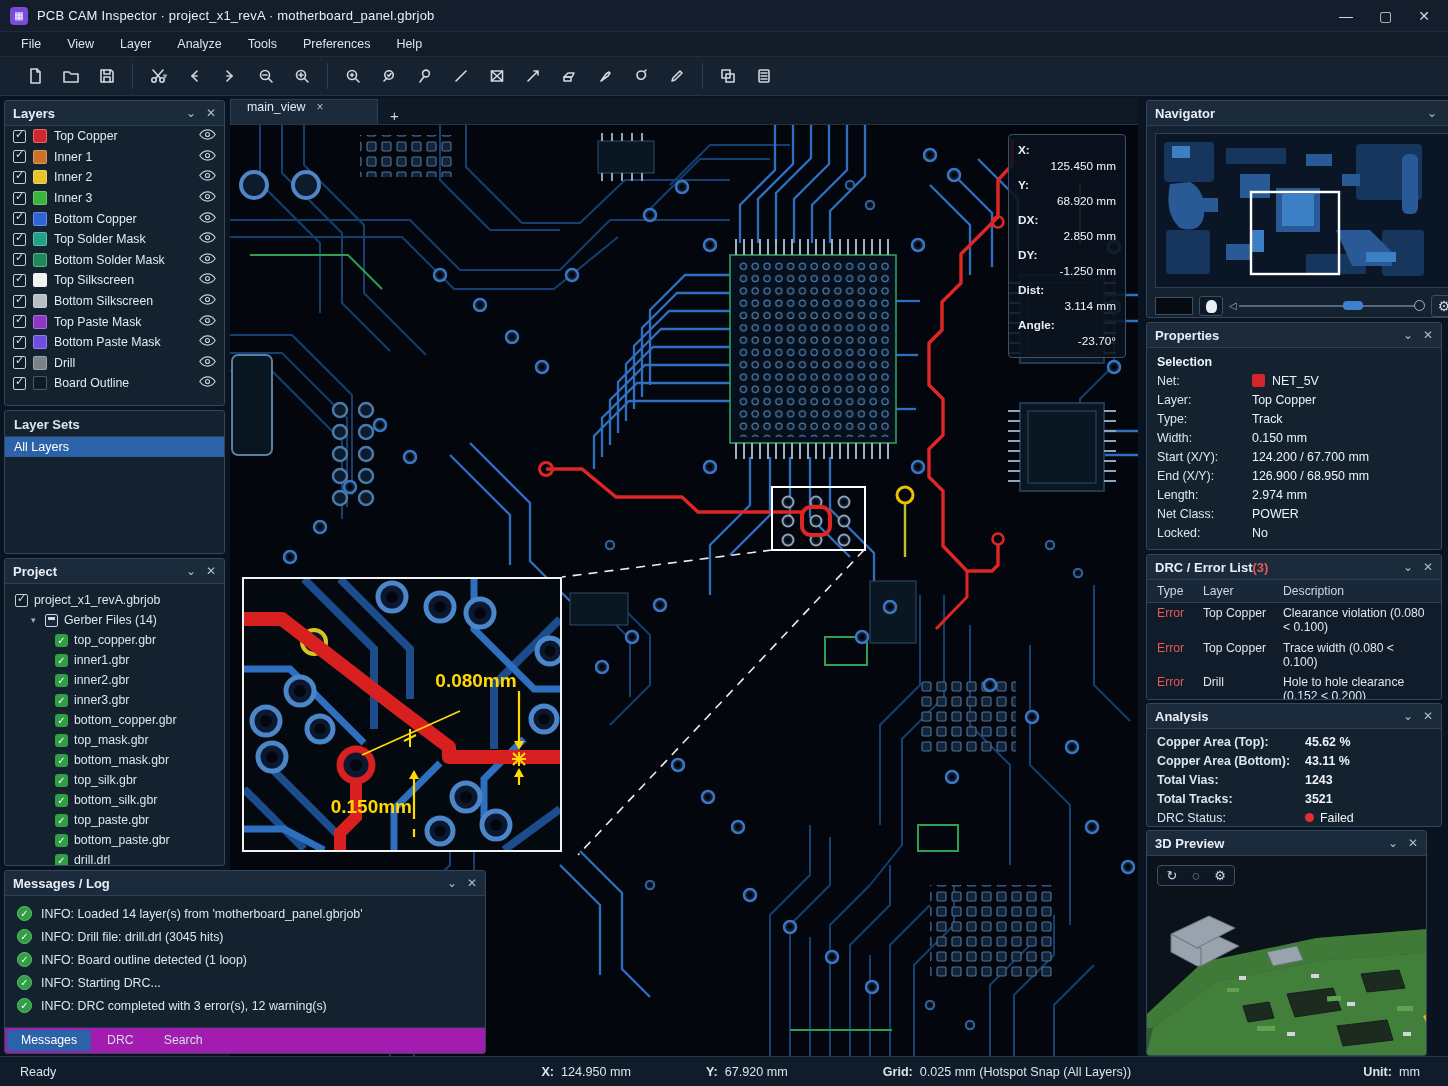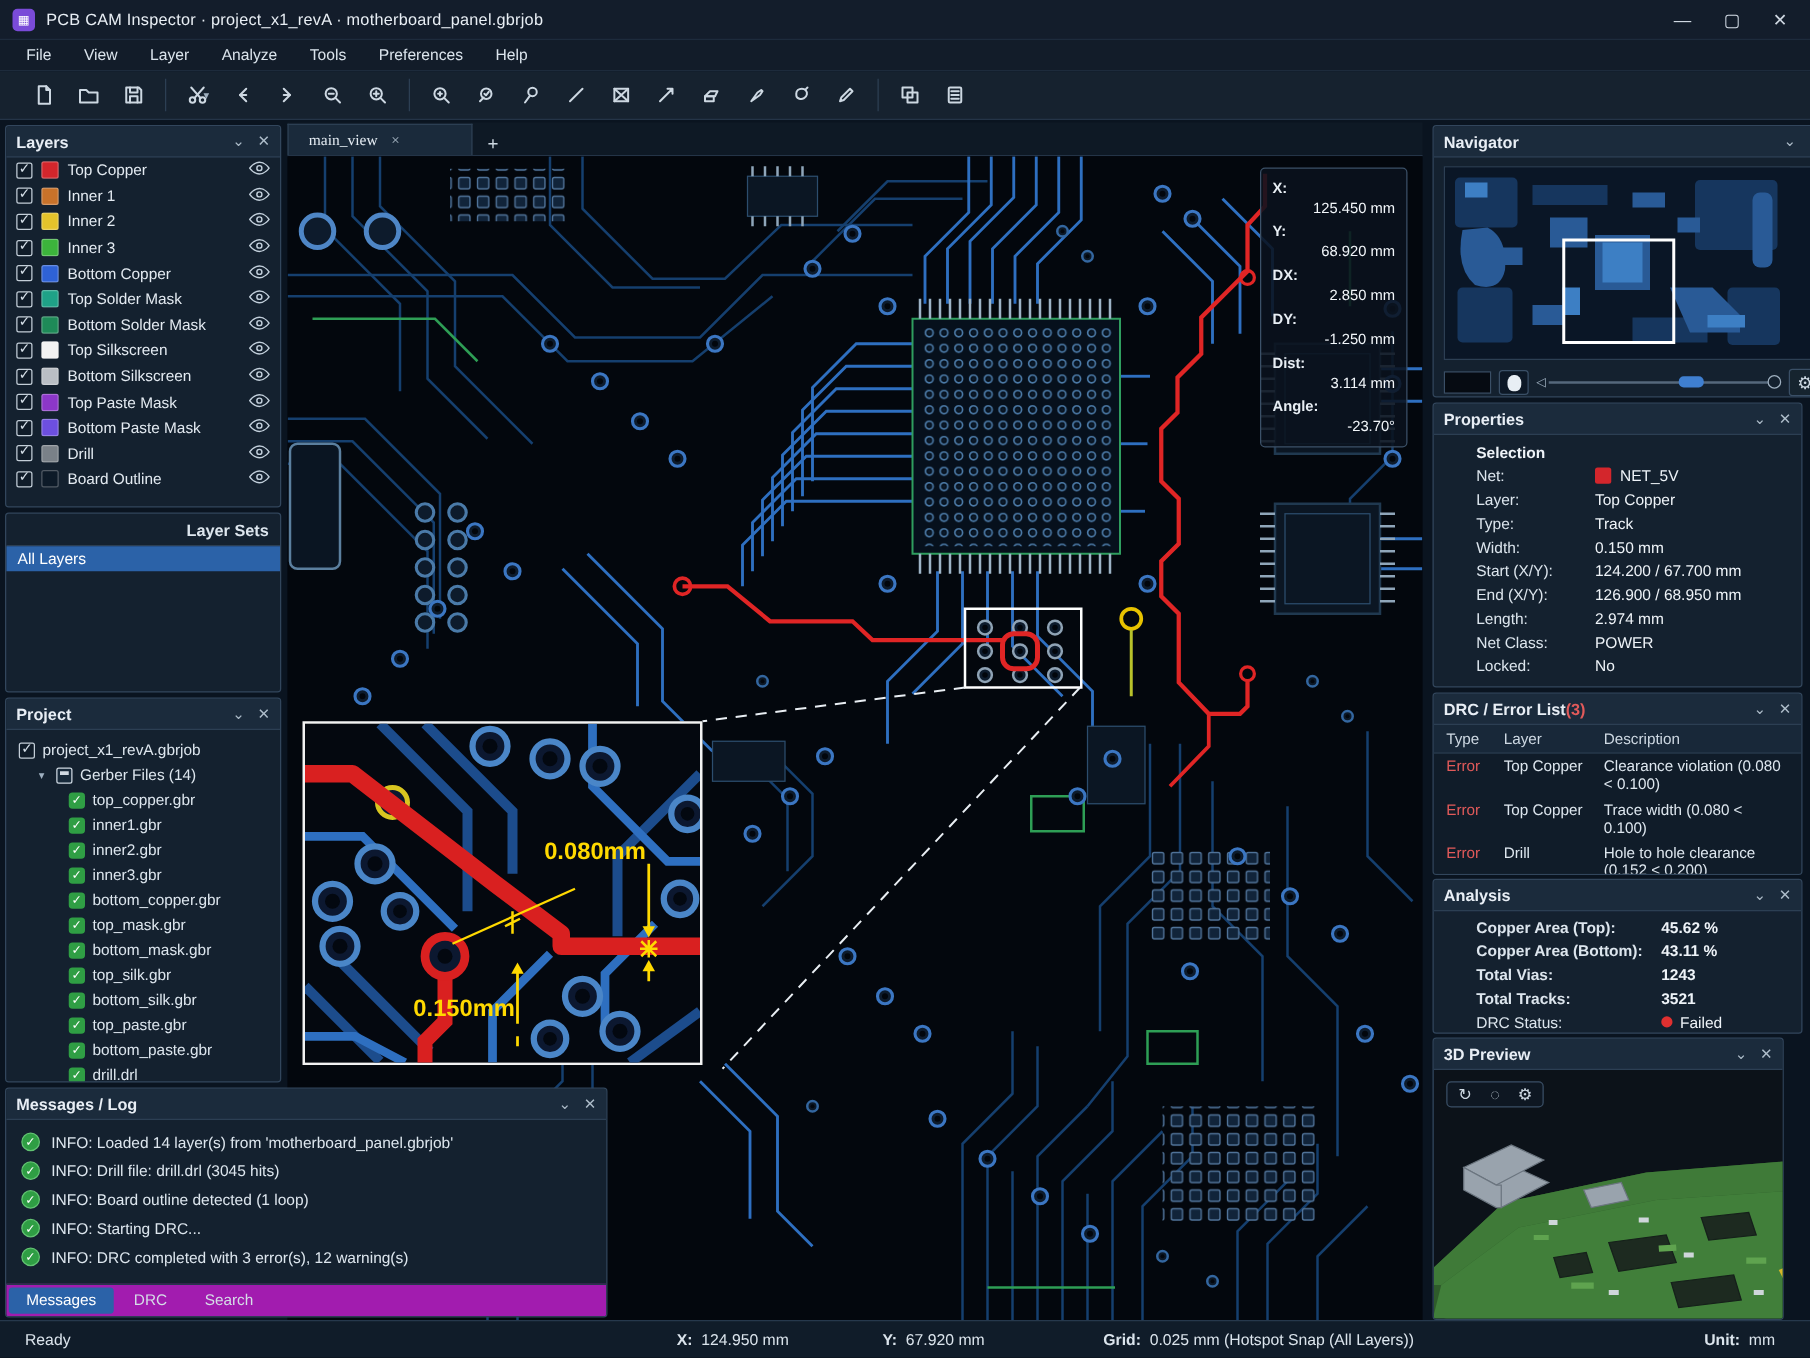--- a/index.html
+++ b/index.html
@@ -37,21 +37,21 @@
 
   
   .lrow { display:flex; align-items:center; height:20.6px; padding:0 8px; gap:7px; }
   .cbx { width:13px; height:13px; border:1.5px solid #c3ced8; border-radius:2px; position:relative; background:#101c29; flex:none; }
   .cbx:after { content:"✓"; position:absolute; left:1px; top:-3px; font-size:11px; color:#d7e1ea; }
   .swatch { width:14px; height:14px; border-radius:2px; border:1px solid rgba(255,255,255,.28); flex:none; }
   .lname { flex:1; font-size:12.3px; color:#e3eaf1; white-space:nowrap; overflow:hidden; }
   .eye svg { stroke:#c2cfdb; fill:none; stroke-width:1.5; }
 
   
-  .ls-title { padding:6px 9px 4px; font-size:13px; font-weight:bold; border-bottom:1px solid #2c3f53;text-align:right; }
+  .ls-title { padding:6px 9px 4px; font-size:13px; font-weight:bold; border-bottom:1px solid #2c3f53; }
   .ls-item { padding:3px 9px; font-size:12.5px; color:#dce5ed; height:20px; }
   .ls-item.sel { background:#2b62a8; color:#fff; }
 
   
   .tree { padding:6px 4px; font-size:12.3px; }
   .trow { display:flex; align-items:center; gap:6px; height:20px; padding-left:6px; white-space:nowrap; }
   .trow.indent1 { padding-left:22px; }
   .trow.indent2 { padding-left:46px; }
   .gchk { width:13px; height:13px; border-radius:3px; background:#2f9e44; color:#fff; font-size:10px;
           display:flex; align-items:center; justify-content:center; flex:none; }
@@ -64,21 +64,21 @@
   .mrow { display:flex; align-items:center; gap:9px; height:23px; padding-left:8px; font-size:12.4px; }
   .gdot { width:15px; height:15px; border-radius:50%; background:#2f9e44; color:#fff; font-size:10px;
           display:flex; align-items:center; justify-content:center; flex:none; border:1px solid #62c372; }
   .msg-tabs { position:absolute; bottom:0; left:0; right:0; height:26px; display:flex; gap:2px;
               padding:2px 2px; background:#a21caf; border-top:1px solid #26384c; }
   .mtab { padding:3px 14px; font-size:12.3px; color:#d5dee7; border-radius:3px; }
   .mtab.active { background:#2b62a8; color:#fff; }
 
   
   .prow { display:flex; padding:2.5px 10px; font-size:12.4px; }
-  .prow .lab { width:95px; color:#dce5ed; flex:none;margin-left:24px; }
+  .prow .lab { width:95px; color:#dce5ed; flex:none; }
   .prow .val { color:#eef3f8; }
   .net-swatch { width:13px; height:13px; background:#d3262c; border-radius:2px; margin-right:7px; }
 
   .drc-head { display:flex; padding:4px 10px; color:#cdd8e2; font-size:12.2px; border-bottom:1px solid #2c3f53; background:#182839;}
   .drc-row { display:flex; padding:3.2px 10px; font-size:12.2px; background:#101c29; }
   .c-type { width:46px; flex:none; } .c-layer { width:80px; flex:none; } .c-desc { flex:1; }
   .err { color:#e25a5a; }
 
   .status-dot { width:9px; height:9px; border-radius:50%; background:#e03030; display:inline-block; margin-right:6px; }
 
@@ -99,21 +99,21 @@
 
   
   .p3d-tools { position:absolute; left:10px; top:34px; display:flex; gap:4px; border:1px solid #3a4f66;
                border-radius:4px; padding:2px 4px; background:rgba(16,26,38,.7); z-index:3; }
   .p3d-btn { color:#cdd8e2; font-size:13px; width:20px; text-align:center; }
 
   
   #tabstrip { position:absolute; left:230px; top:98px; width:908px; height:27px; background:#0e1925;
               display:flex; align-items:flex-end; border-bottom:1px solid #243447; }
   .tab { height:25px; background:#1a2a3b; border:1px solid #2c3f53; border-bottom:none; display:flex;
-         align-items:center; gap:11px; padding:0 12px 0 16px; font-size:12.4px; color:#e3eaf1; min-width:148px;font-family:Liberation Serif, serif; }
+         gap:11px; padding:0 12px 0 16px; font-size:12.4px; color:#e3eaf1; min-width:148px; }
   .tab-close { color:#aebdca; font-size:12px; }
   .tab-add { color:#cdd8e2; font-size:15px; padding:0 12px; }
 
   #canvas { position:absolute; left:230px; top:125px; width:908px; height:931px; background:#03070d; overflow:hidden; }
 
   #coord-overlay { position:absolute; right:12px; top:9px; width:118px; background:rgba(10,18,30,.88);
                    border:1px solid #3c5168; border-radius:4px; padding:6px 9px; z-index:5; }
   .ov-row { display:flex; font-size:11.8px; line-height:19px; }
   .ov-row .lab { color:#e8eef4; font-weight:bold; }
   .ov-row .val { margin-left:auto; color:#f2f6fa;margin-top:16px; }

